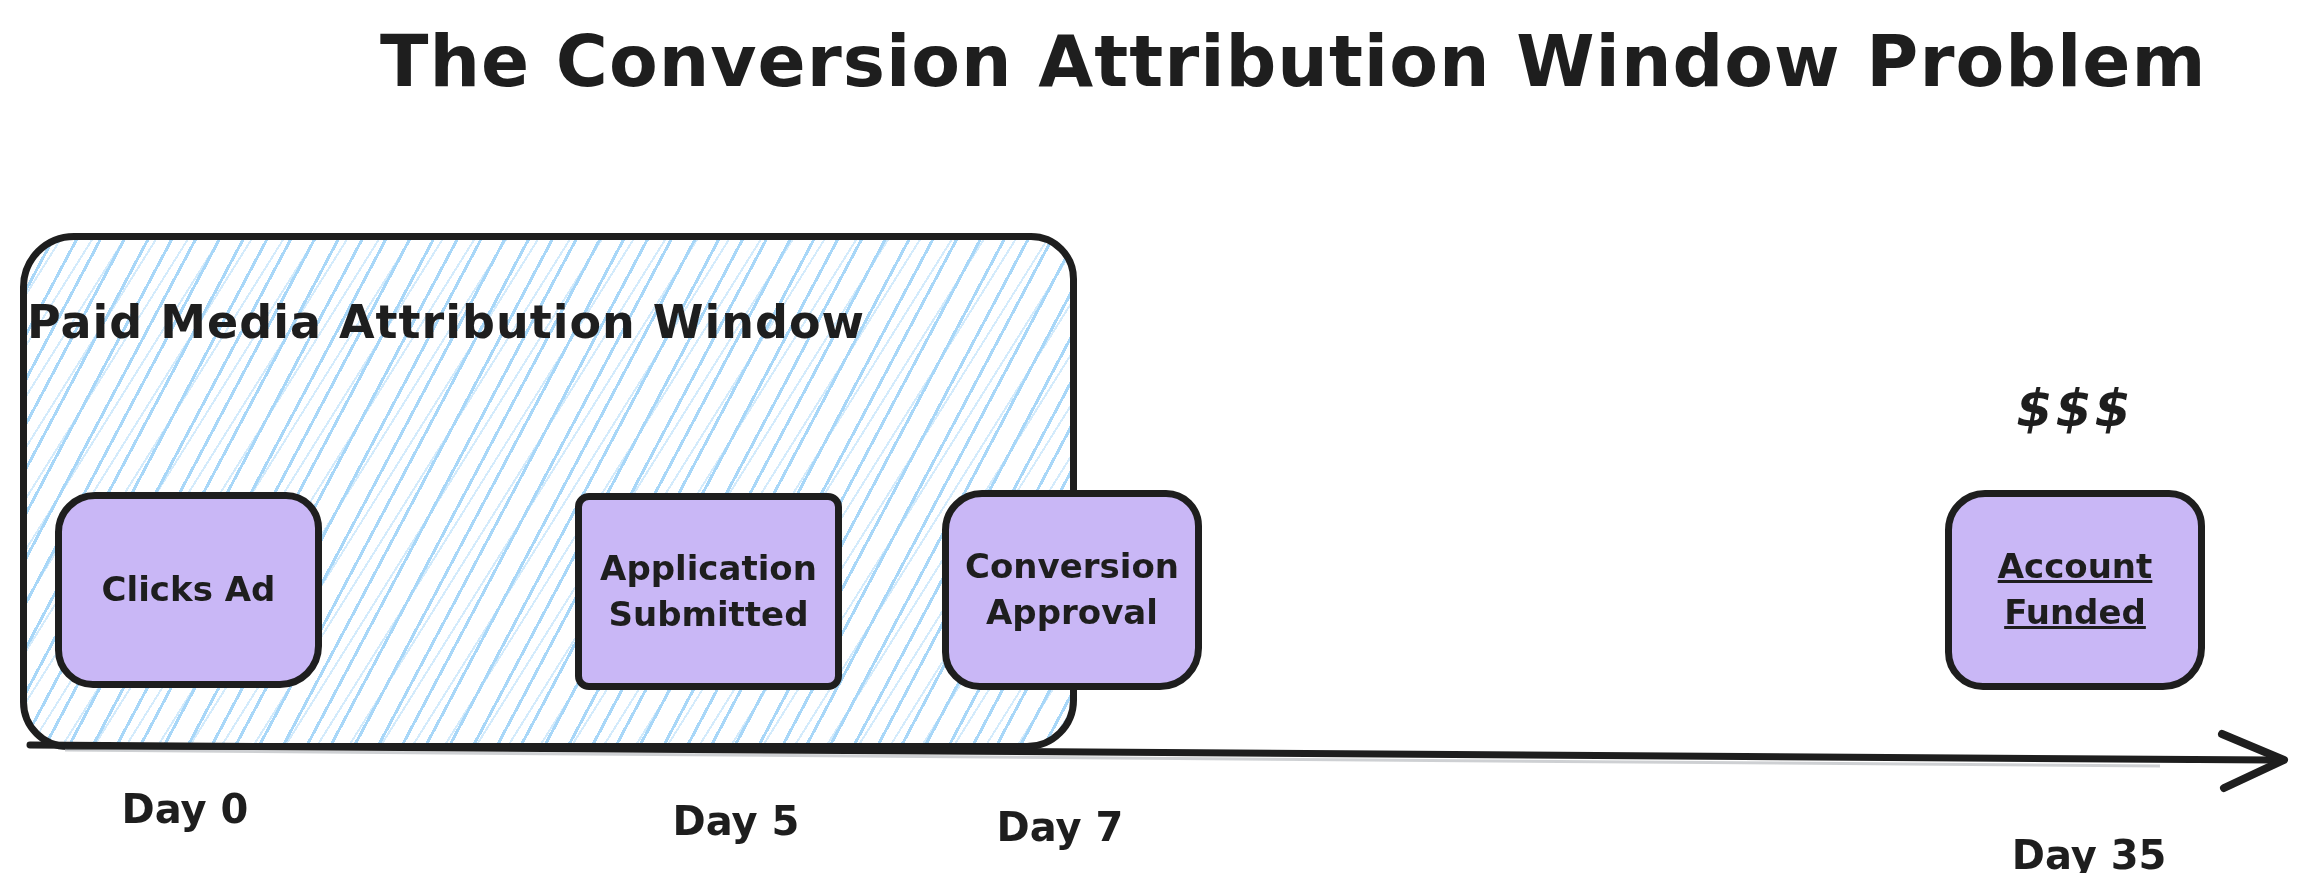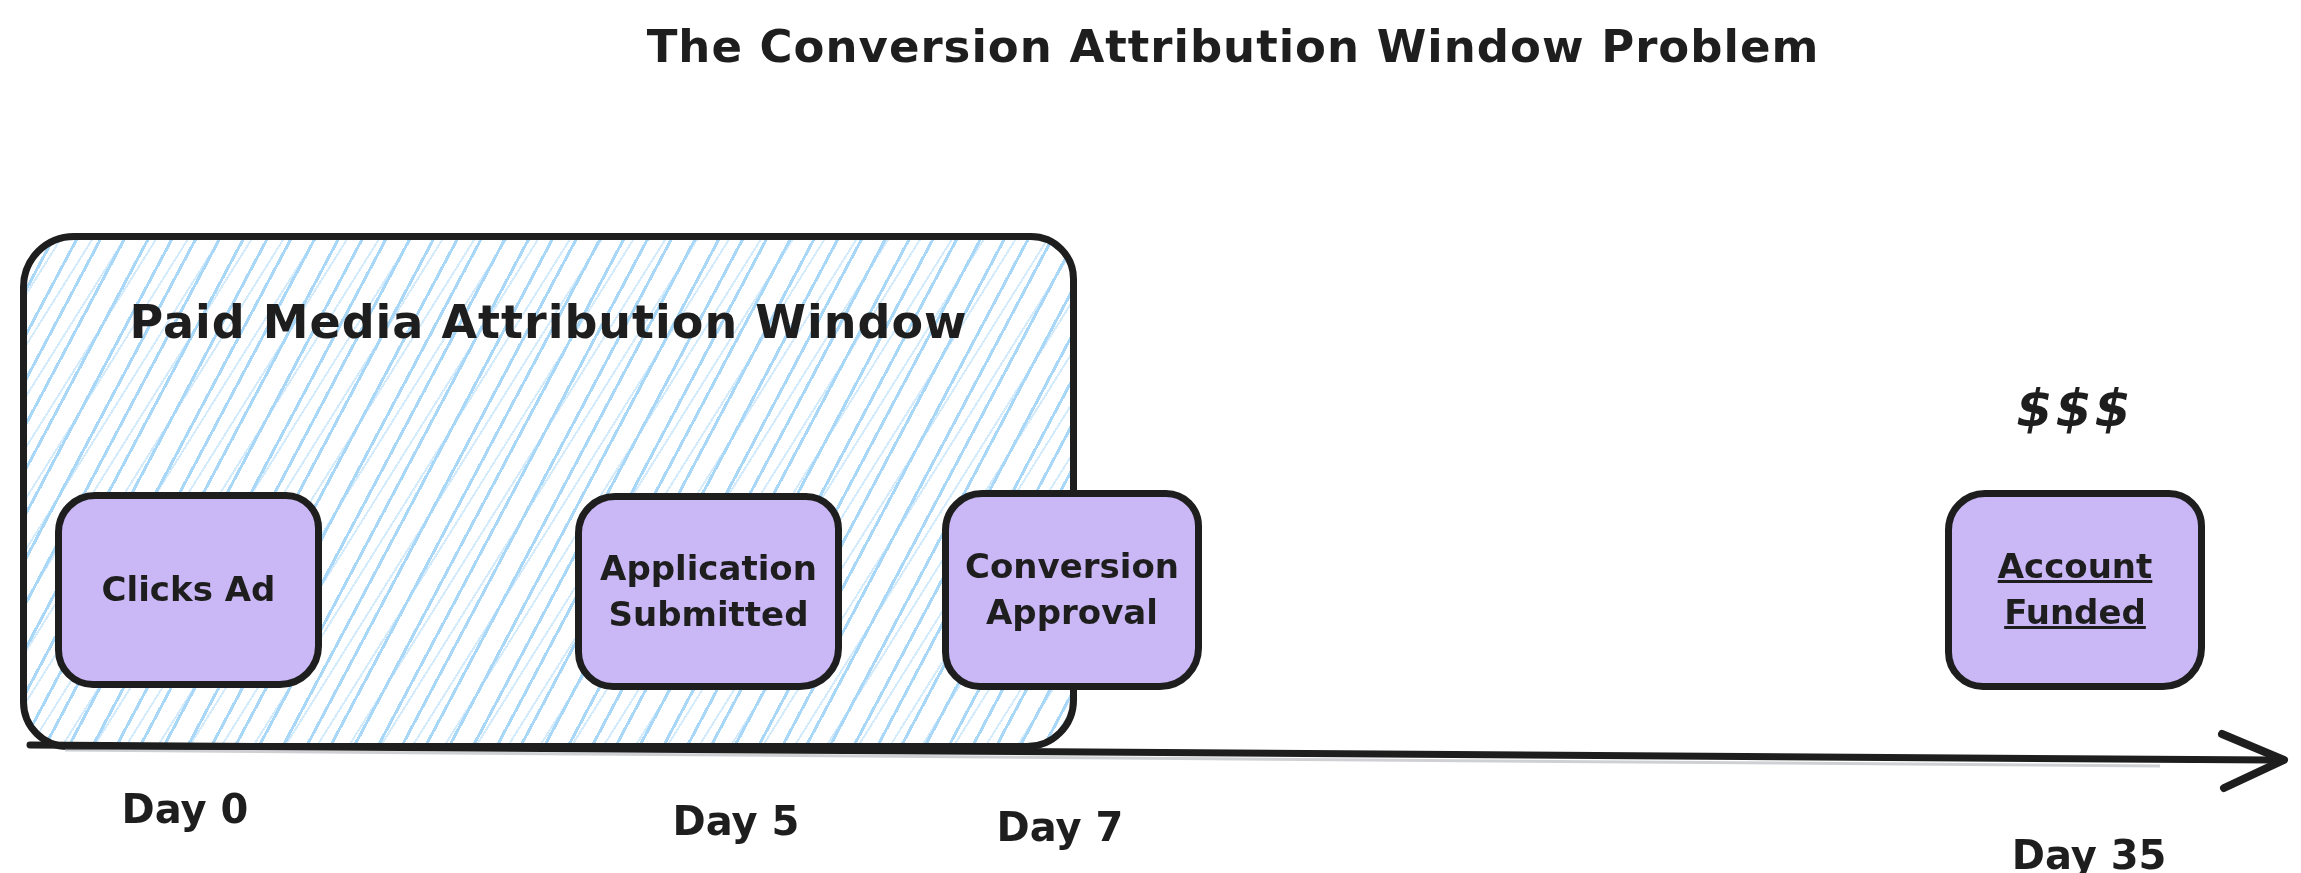--- a/index.html
+++ b/index.html
@@ -13,21 +13,21 @@
     font-family: "DejaVu Sans", "Liberation Sans", sans-serif;
     color: #1e1e1e;
   }
 
   .title {
     position: absolute;
     left: 380px;
     top: 20px;
     width: 1706px;
     text-align: center;
-    font-size: 45px;
+    font-size: 71px;
     font-weight: bold;
     letter-spacing: 1px;
     white-space: nowrap;
   }
 
   
   .window {
     position: absolute;
     left: 20px;
     top: 233px;
@@ -42,21 +42,21 @@
         #a8d7f8 0px, #a8d7f8 3px, transparent 3px, transparent 21px),
       repeating-linear-gradient(122deg,
         rgba(168,215,248,0.50) 0px, rgba(168,215,248,0.50) 2px, transparent 2px, transparent 27px);
   }
 
   .window-label {
     position: absolute;
     left: 0;
     right: 0;
     top: 55px;
-    text-align: center;
+    text-align: left;
     font-size: 46px;
     font-weight: bold;
     letter-spacing: 1px;
     white-space: nowrap;
   }
 
   
   .event-box {
     position: absolute;
     box-sizing: border-box;
@@ -66,21 +66,21 @@
     display: flex;
     align-items: center;
     justify-content: center;
     text-align: center;
     font-size: 34px;
     font-weight: bold;
     line-height: 1.35;
     padding: 0 16px;
   }
   #box-clicks-ad            { left: 55px;   top: 492px; width: 267px; height: 196px; }
-  #box-application-submitted{ left: 575px;  top: 493px; width: 267px; height: 197px; }
+  #box-application-submitted{ left: 575px;  top: 493px; width: 267px; height: 197px; border-radius: 14px; }
   #box-application-approval { left: 942px;  top: 490px; width: 260px; height: 200px; }
   #box-account-funded       { left: 1945px; top: 490px; width: 260px; height: 200px; text-decoration: underline; }
 
   .annotation {
     position: absolute;
     left: 1945px;
     top: 378px;
     width: 260px;
     text-align: center;
     font-size: 52px;

